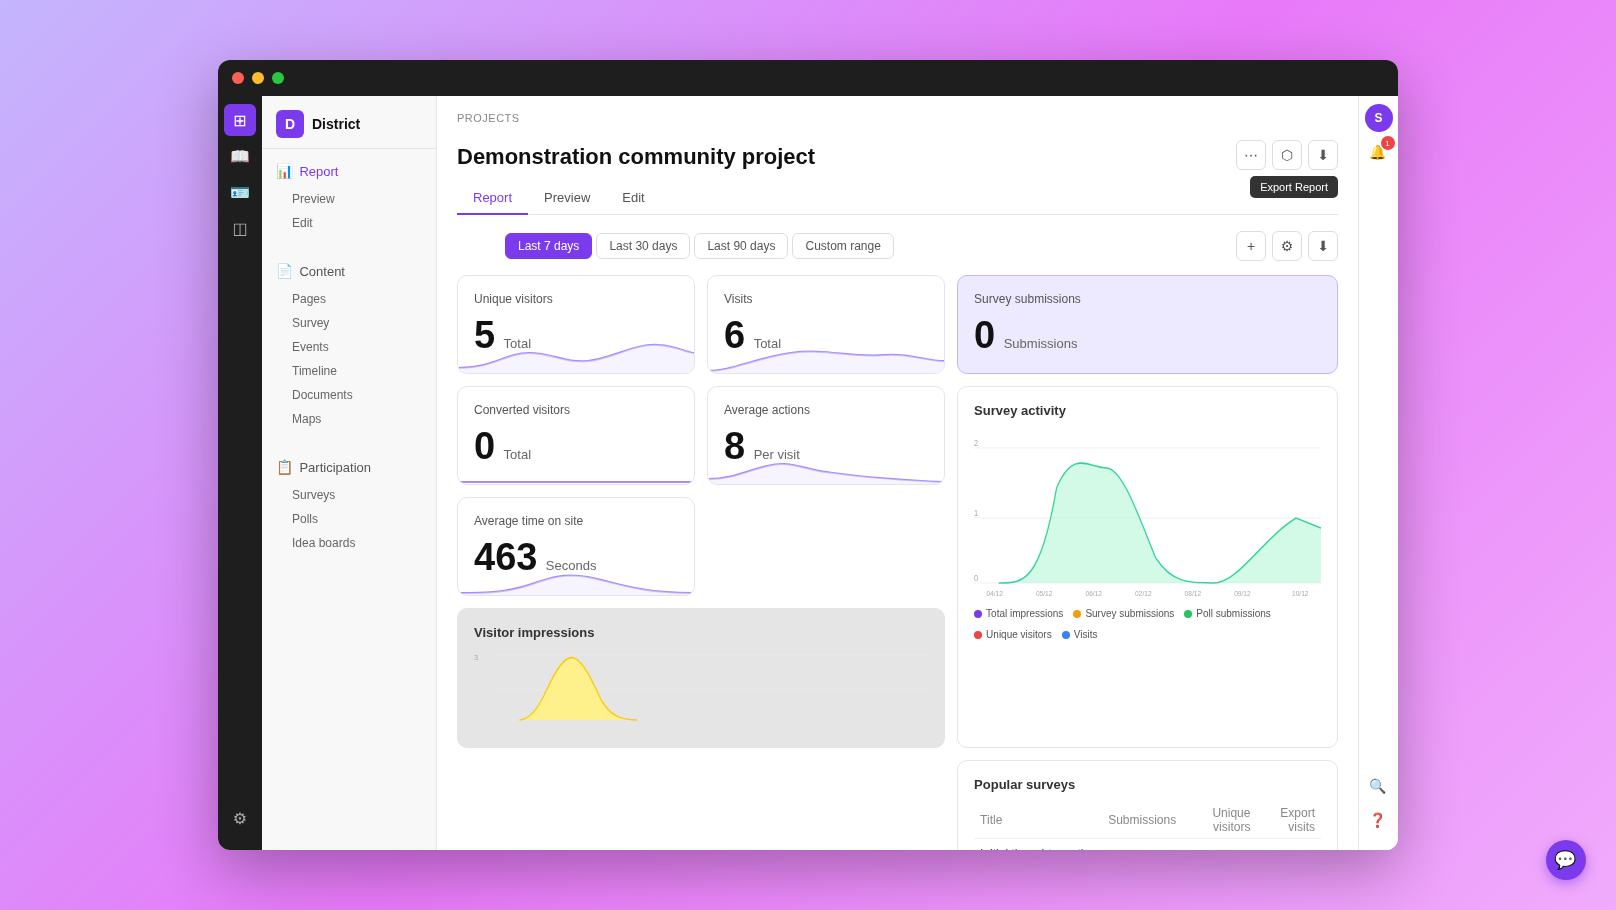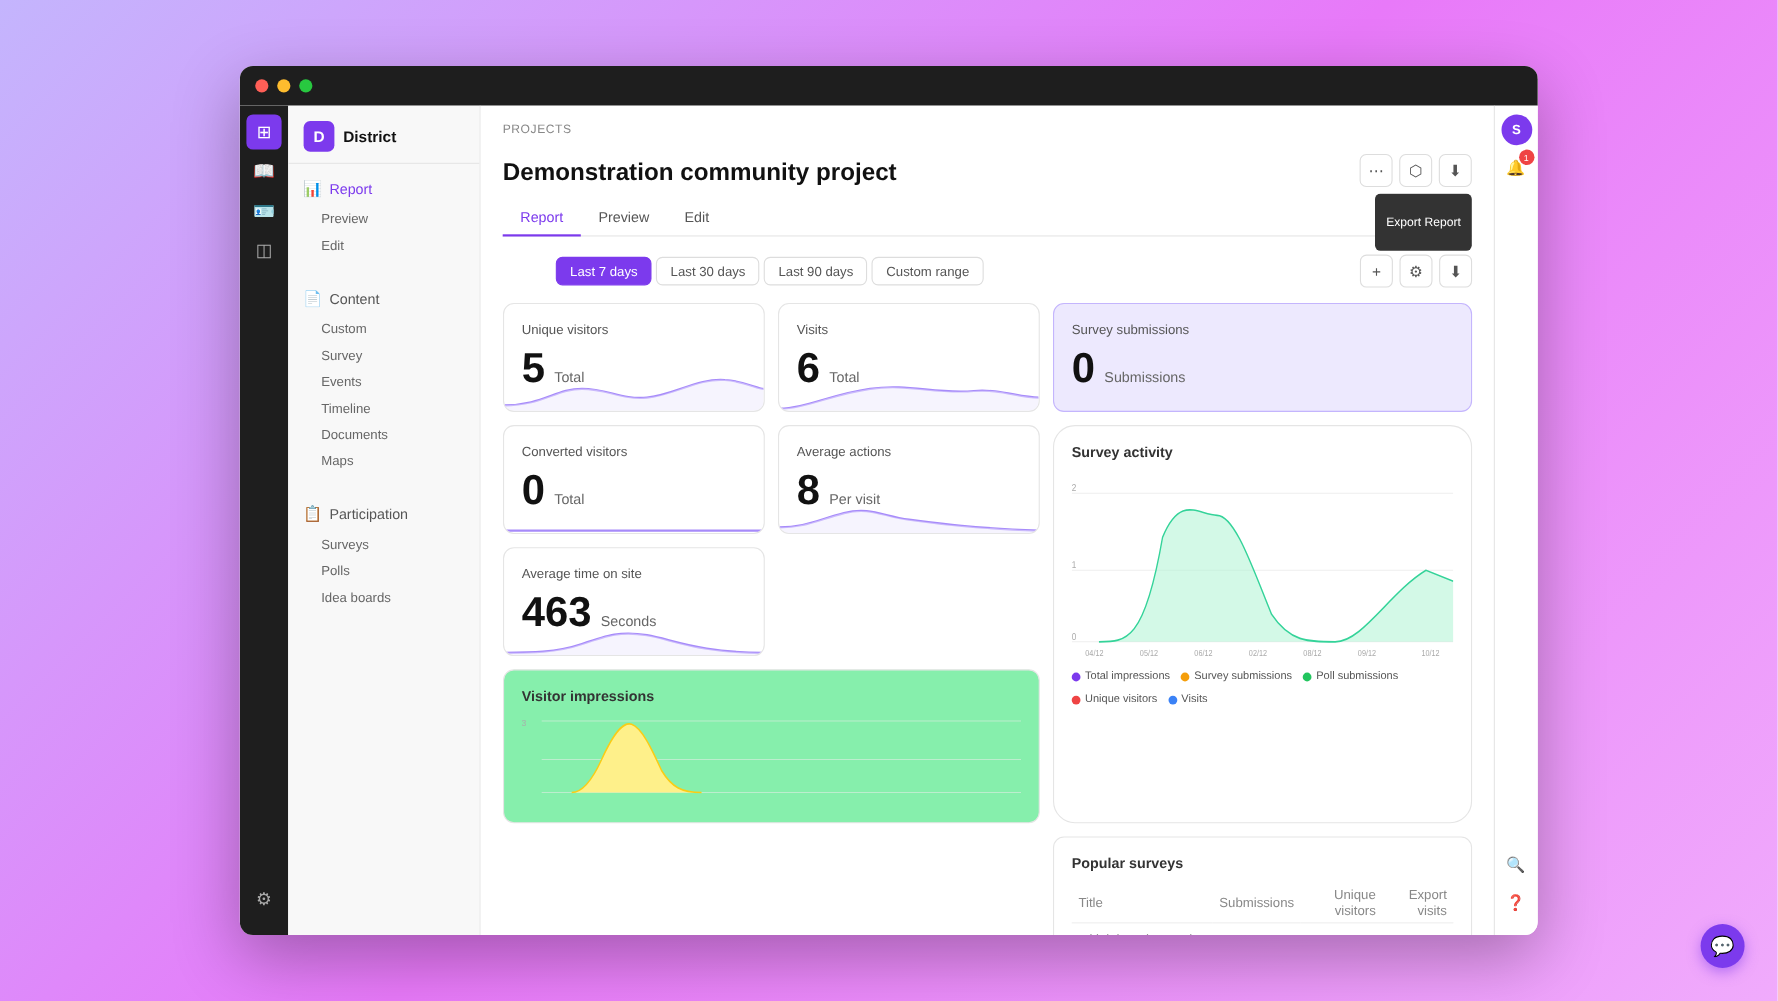--- a/index.html
+++ b/index.html
@@ -243,48 +243,48 @@
     .stat-unit { font-size: 13px; color: #666; margin-left: 4px; }
     .stat-mini-chart {
       position: absolute;
       bottom: 0; left: 0; right: 0;
       height: 40px;
     }
     .survey-activity-card {
       grid-column: 3;
       grid-row: 2 / 4;
       border: 1px solid #e5e5e5;
-      border-radius: 20px;
+      border-radius: 10px;
       padding: 16px;
       background: white;
     }
     .visitor-impressions-card {
       grid-column: 1 / 3;
       border: 1px solid #e5e5e5;
       border-radius: 10px;
       padding: 16px;
-      background: #86efac;
+      background: #e5e5e5;
       height: 140px;
       overflow: hidden;
     }
     .popular-surveys-card {
       grid-column: 3;
       border: 1px solid #e5e5e5;
       border-radius: 10px;
       padding: 16px;
       background: white;
     }
     
     .tooltip {
       position: absolute;
       top: 36px; right: 0;
       background: #333;
       color: white;
       font-size: 11px;
-      padding: 20px 10px;
+      padding: 5px 10px;
       border-radius: 5px;
       white-space: nowrap;
       z-index: 10;
     }
     
     .mini-wave {
       width: 100%;
       height: 40px;
     }
     .section-title { font-size: 13px; font-weight: 600; color: #333; margin-bottom: 10px; }
@@ -407,21 +407,21 @@
           <div class="nav-sub-item">Edit</div>
         </div>
       </div>
 
       <div class="nav-section">
         <div class="nav-section-item">
           <span class="nav-icon">📄</span>
           <span>Content</span>
         </div>
         <div class="nav-subsection">
-          <div class="nav-sub-item">Custom</div>
+          <div class="nav-sub-item">Pages</div>
           <div class="nav-sub-item">Survey</div>
           <div class="nav-sub-item">Events</div>
           <div class="nav-sub-item">Timeline</div>
           <div class="nav-sub-item">Documents</div>
           <div class="nav-sub-item">Maps</div>
         </div>
       </div>
 
       <div class="nav-section">
         <div class="nav-section-item">

